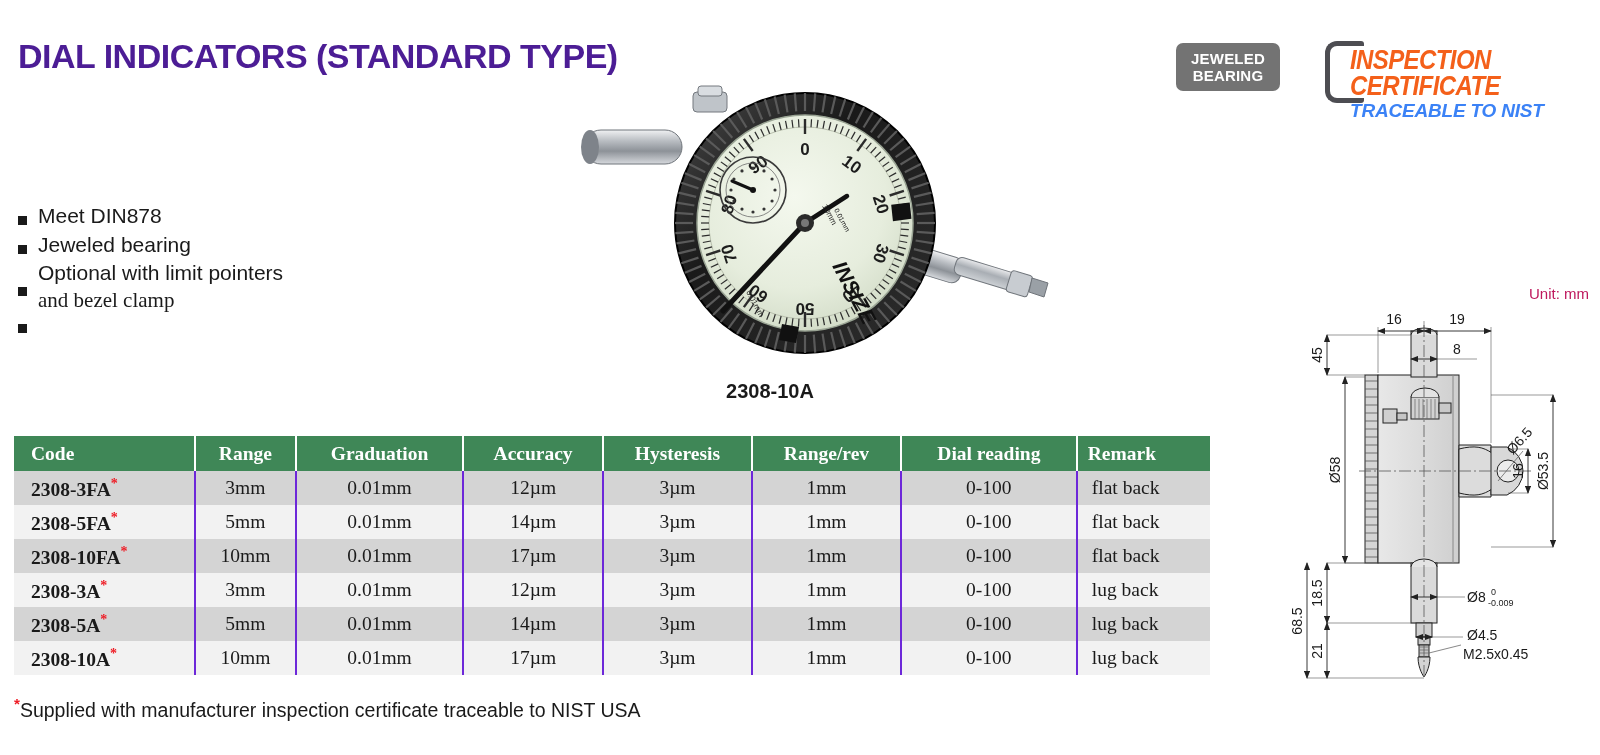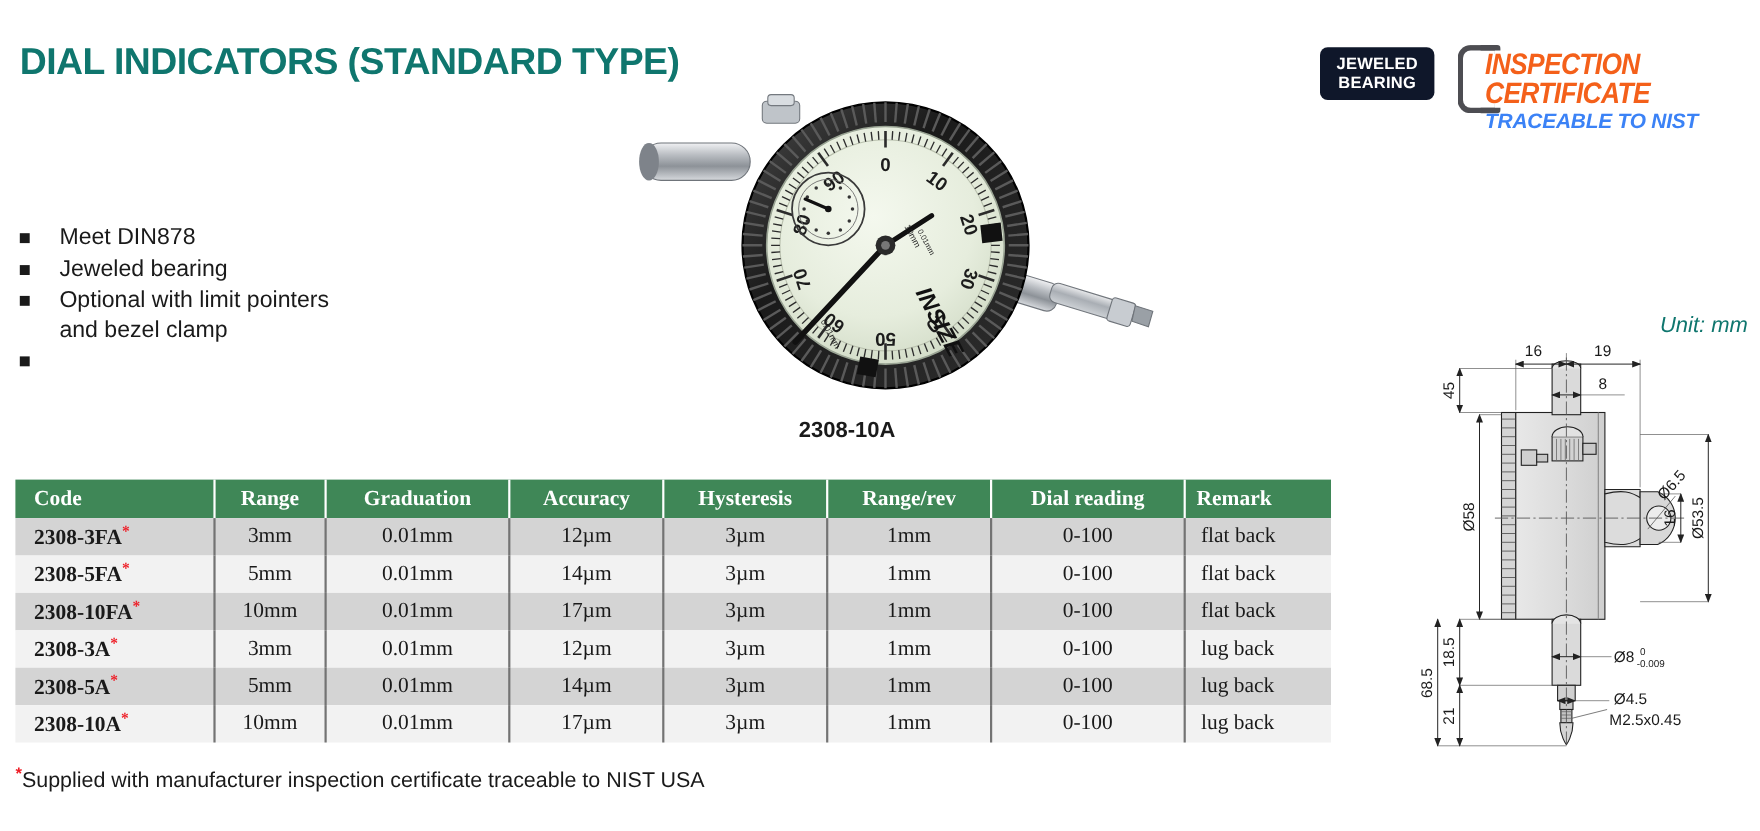--- a/index.html
+++ b/index.html
@@ -9,30 +9,30 @@
     font-family: "Liberation Sans", sans-serif;
     color: #1a1a1a;
     overflow: hidden;
   }
   .page { position: relative; width: 1600px; height: 755px; }
 
   
   .page-title {
     position: absolute; left: 18px; top: 37px;
     font-size: 34px; font-weight: bold; letter-spacing: -0.5px;
-    color: #0f766e; white-space: nowrap;
+    color: #4c1d95; white-space: nowrap;
   }
 
   
   .jeweled-badge {
     position: absolute; left: 1176px; top: 43px;
     width: 104px; height: 48px; border-radius: 7px;
-    background: #0f172a; color: #ffffff;
+    background: #737373; color: #ffffff;
     display: flex; flex-direction: column; align-items: center; justify-content: center;
-    font-size: 15px; font-weight: bold; line-height: 17px; letter-spacing: .2px; margin-left: 24px;
+    font-size: 15px; font-weight: bold; line-height: 17px; letter-spacing: .2px;
   }
 
   .cert-logo { position: absolute; left: 1322px; top: 28px; width: 214px; height: 100px; }
   .cert-bracket {
     position: absolute; left: 3px; top: 13px; width: 34px; height: 62px;
     border: 5px solid #4d4d52; border-right: none;
     border-radius: 12px 0 0 12px;
   }
   .cert-bracket::after {
     content: ""; position: absolute; right: -5px; top: -5px;
@@ -54,27 +54,27 @@
   .cert-l1 { top: 16px; }
   .cert-l2 { top: 42px; }
   .cert-l3 {
     position: absolute; left: 28px; top: 72px;
     color: #3b82f6; font-weight: bold; font-style: italic;
     font-size: 19px; letter-spacing: -0.2px; white-space: nowrap;
   }
 
   
   .features { position: absolute; left: 18px; top: 203px; width: 520px; }
-  .feat-row { display: flex; align-items: flex-start; margin-bottom: 2px; gap: 16px; }
+  .feat-row { display: flex; align-items: center; margin-bottom: 2px; }
   .feat-bullet {
     width: 9px; height: 9px; background: #1a1a1a;
     margin: 9px 11px 0 0; flex: 0 0 auto;
   }
   .feat-text { font-size: 21px; line-height: 26.5px; color: #1a1a1a; }
-  .feat-text .l2 { display: block; }
+  .feat-text .l2 { display: block; font-family: Liberation Serif, serif; }
 
   
   .photo { position: absolute; left: 560px; top: 78px; width: 500px; height: 290px; }
   .prod-code {
     position: absolute; left: 560px; top: 380px; width: 420px;
     text-align: center; font-size: 20px; font-weight: bold; color: #1a1a1a;
   }
 
   
   .spec-table {
@@ -86,21 +86,21 @@
   .spec-table th {
     background: #3f8757; color: #ffffff; font-weight: bold;
     height: 35px; padding: 0 6px; text-align: left;
     border-right: 2px solid #ffffff;
   }
   .spec-table th.ctr { text-align: center; }
   .spec-table th:first-child { padding-left: 17px; }
   .spec-table th:last-child { border-right: none; padding-left: 10px; }
   .spec-table td {
     height: 34px; padding: 0 6px; text-align: center;
-    border-right: 2px solid #737373; color: #1a1a1a;
+    border-right: 2px solid #6d28d9; color: #1a1a1a;
   }
   .spec-table td:first-child {
     text-align: left; padding-left: 17px; font-weight: bold;
   }
   .spec-table td:last-child {
     border-right: none; text-align: left; padding-left: 14px;
   }
   .spec-table tbody tr:nth-child(odd) td { background: #d4d4d4; }
   .spec-table tbody tr:nth-child(even) td { background: #f2f2f2; }
   .ast { color: #ee1c25; font-weight: bold; }
@@ -109,21 +109,21 @@
   .footnote {
     position: absolute; left: 14px; top: 695px;
     font-size: 19.5px; color: #1a1a1a; white-space: nowrap;
   }
   .footnote .ast-lead { vertical-align: super; font-size: 0.78em; }
 
   
   .drawing { position: absolute; left: 1285px; top: 285px; width: 310px; height: 400px; }
   .unit-label {
     position: absolute; right: 6px; top: 0;
-    font-size: 20px; color: #0f766e; font-style: italic;
+    font-size: 15px; color: #be185d;
   }
   .drawing svg { position: absolute; left: 0; top: 12px; }
 </style>
 </head>
 <body>
 
 <div class="page">
 
   <div class="page-title">DIAL INDICATORS (STANDARD TYPE)</div>
 

